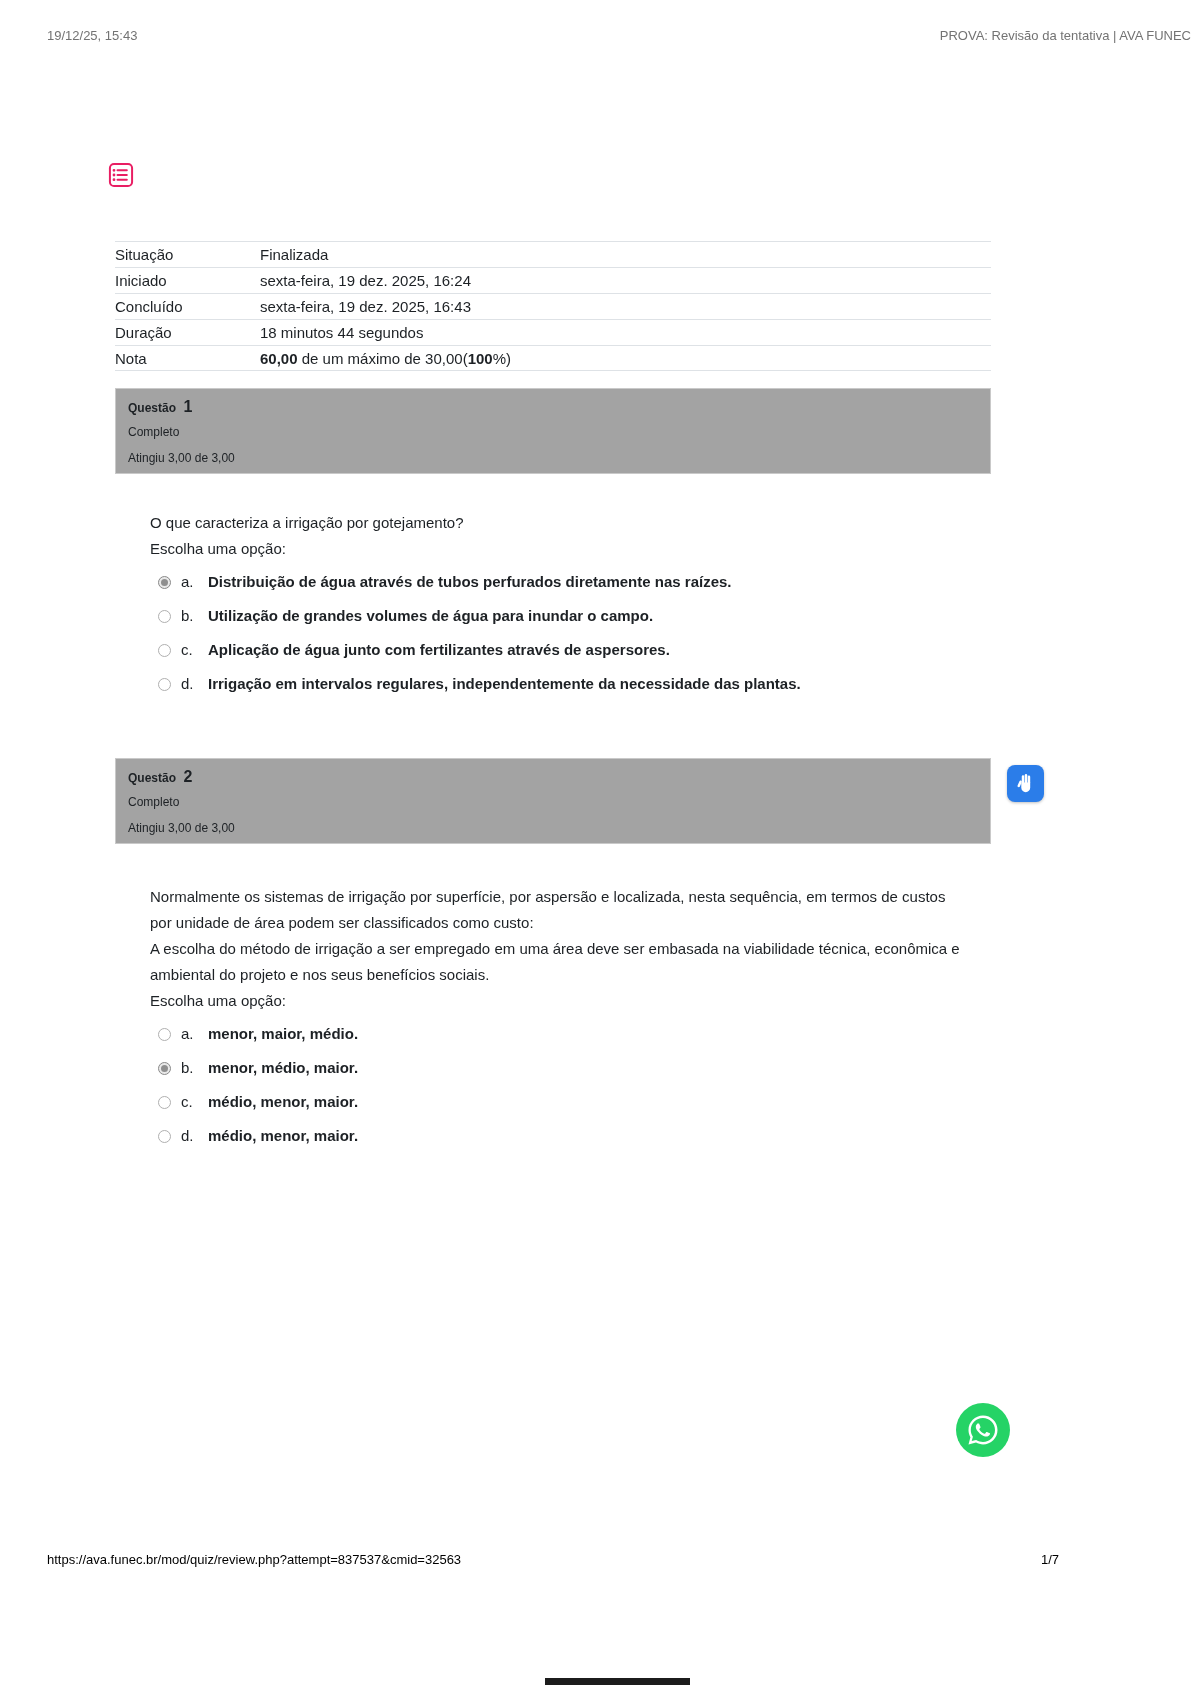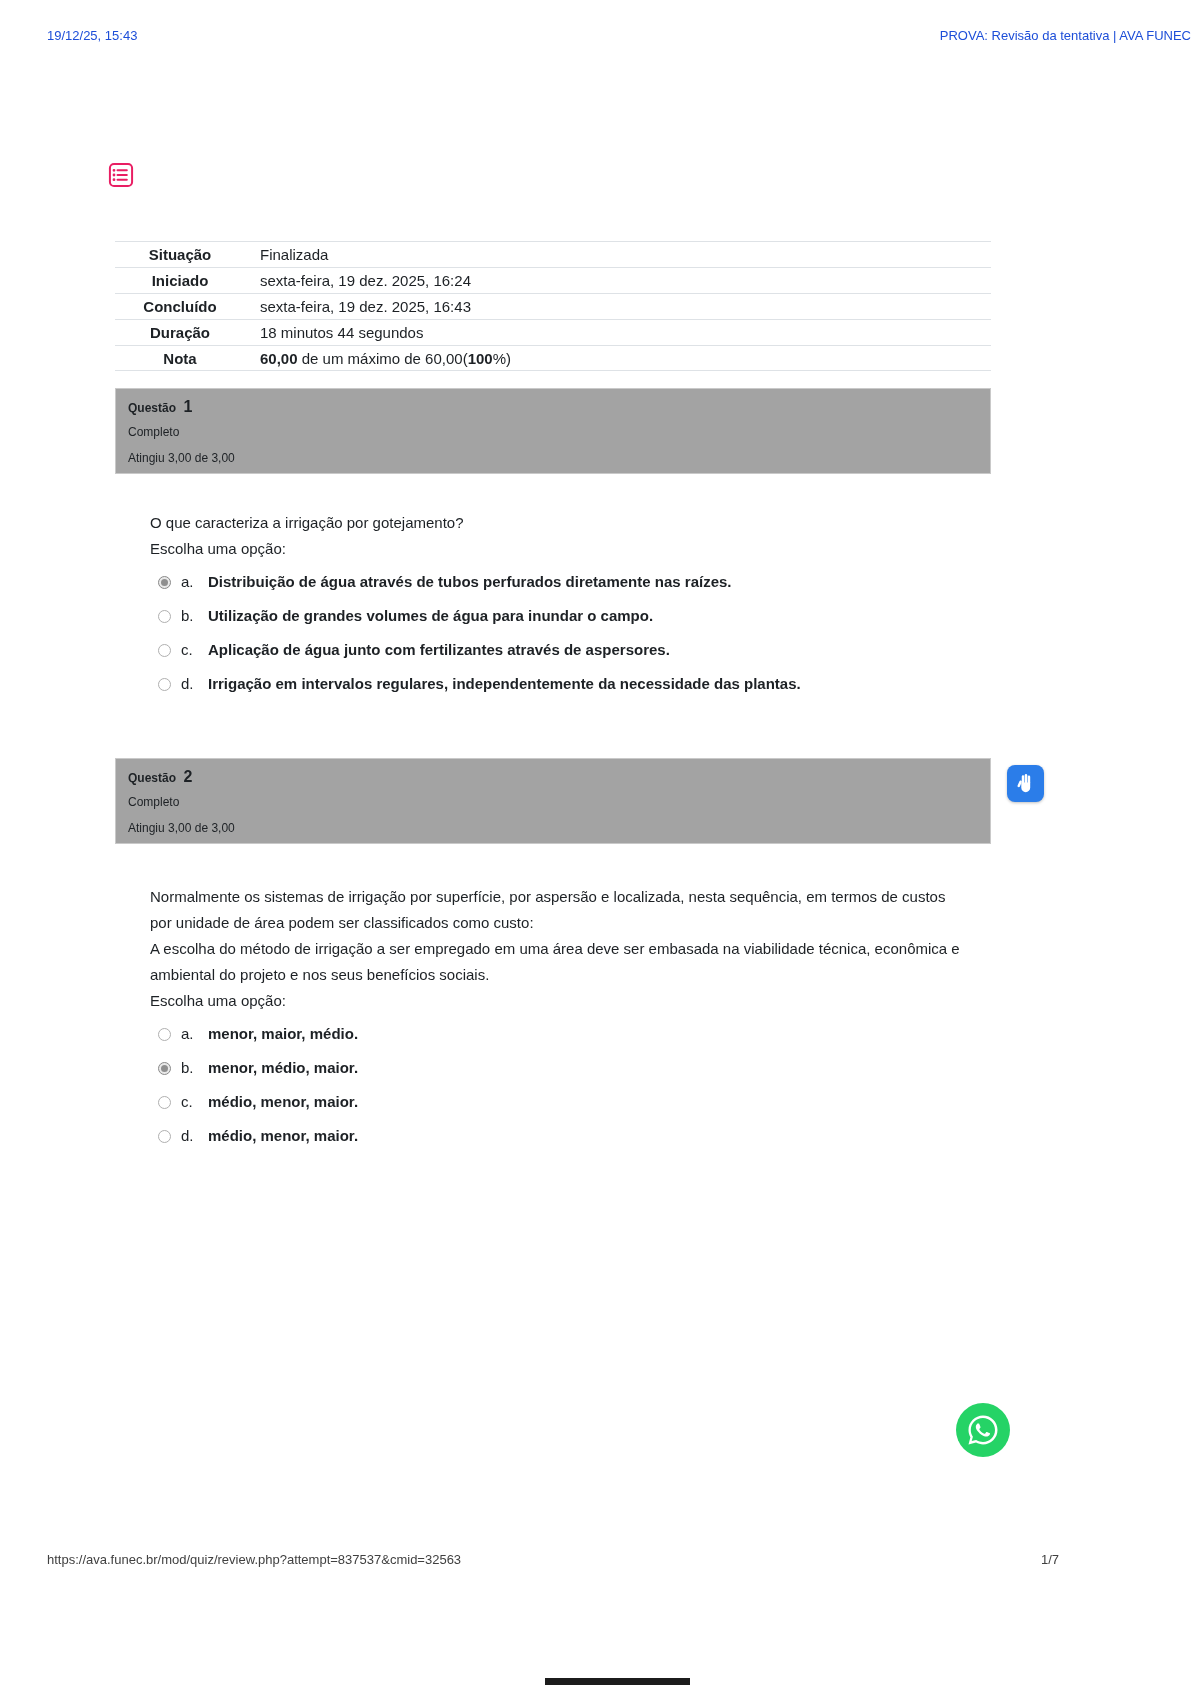--- a/index.html
+++ b/index.html
@@ -3,35 +3,35 @@
 <meta charset="utf-8">
 <style>
   * { margin:0; padding:0; box-sizing:border-box; }
   html,body { background:#fff; }
   body {
     width:1191px; height:1685px; position:relative; overflow:hidden;
     font-family:"Liberation Sans", sans-serif; color:#1d2125;
   }
 
   
-  .print-header { position:absolute; top:28px; left:0; right:0; height:18px; font-size:13px; color:#1d4ed8;text-decoration:underline; }
+  .print-header { position:absolute; top:28px; left:0; right:0; height:18px; font-size:13px; color:#737373;text-decoration:underline; }
   .ph-date { position:absolute; left:47px; top:0; white-space:nowrap; }
   .ph-title { position:absolute; left:0; right:0; top:0; text-align:right; white-space:nowrap; }
-  .print-footer { position:absolute; top:1552px; left:0; right:0; height:18px; font-size:13px; color:#404040; }
+  .print-footer { position:absolute; top:1552px; left:0; right:0; height:18px; font-size:13px; color:#000000; }
   .pf-url { position:absolute; left:47px; top:0; white-space:nowrap; }
   .pf-page { position:absolute; right:132px; top:0; white-space:nowrap; }
 
   
   .quiz-icon { position:absolute; left:107px; top:161px; width:28px; height:28px; }
 
   
   .summary { position:absolute; left:115px; top:241px; width:876px; font-size:15px; }
   .srow { display:flex; height:26px; line-height:25px; border-top:1px solid #dee2e6; }
   .srow:last-child { border-bottom:1px solid #dee2e6; }
-  .slabel { width:145px; text-align:center; font-weight:bold; padding-right:15px; }
+  .slabel { width:145px; text-align:left; font-weight:normal; padding-right:15px; }
   .svalue { flex:1; text-align:left; }
 
   
   .qinfo { position:absolute; left:115px; width:876px; height:86px;
            border:1px solid #c9c9c9; background:#a3a3a3; padding:9px 12px; }
   .qinfo1 { top:388px; }
   .qinfo2 { top:758px; }
   .qnum-line { line-height:17px; }
   .qlabel { font-size:12px; font-weight:bold; }
   .qnumber { font-size:16px; font-weight:bold; margin-left:3px; }
@@ -93,21 +93,21 @@
   <div class="srow">
     <div class="slabel">Concluído</div>
     <div class="svalue">sexta-feira, 19 dez. 2025, 16:43</div>
   </div>
   <div class="srow">
     <div class="slabel">Duração</div>
     <div class="svalue">18 minutos 44 segundos</div>
   </div>
   <div class="srow">
     <div class="slabel">Nota</div>
-    <div class="svalue"><b>60,00</b><span> de um máximo de 60,00(</span><b>100</b><span>%)</span></div>
+    <div class="svalue"><b>60,00</b><span> de um máximo de 30,00(</span><b>100</b><span>%)</span></div>
   </div>
 </div>
 
 <div class="qinfo qinfo1">
   <div class="qnum-line">
     <span class="qlabel">Questão</span>
     <span class="qnumber">1</span>
   </div>
   <div class="qstatus">Completo</div>
   <div class="qgrade">Atingiu 3,00 de 3,00</div>

